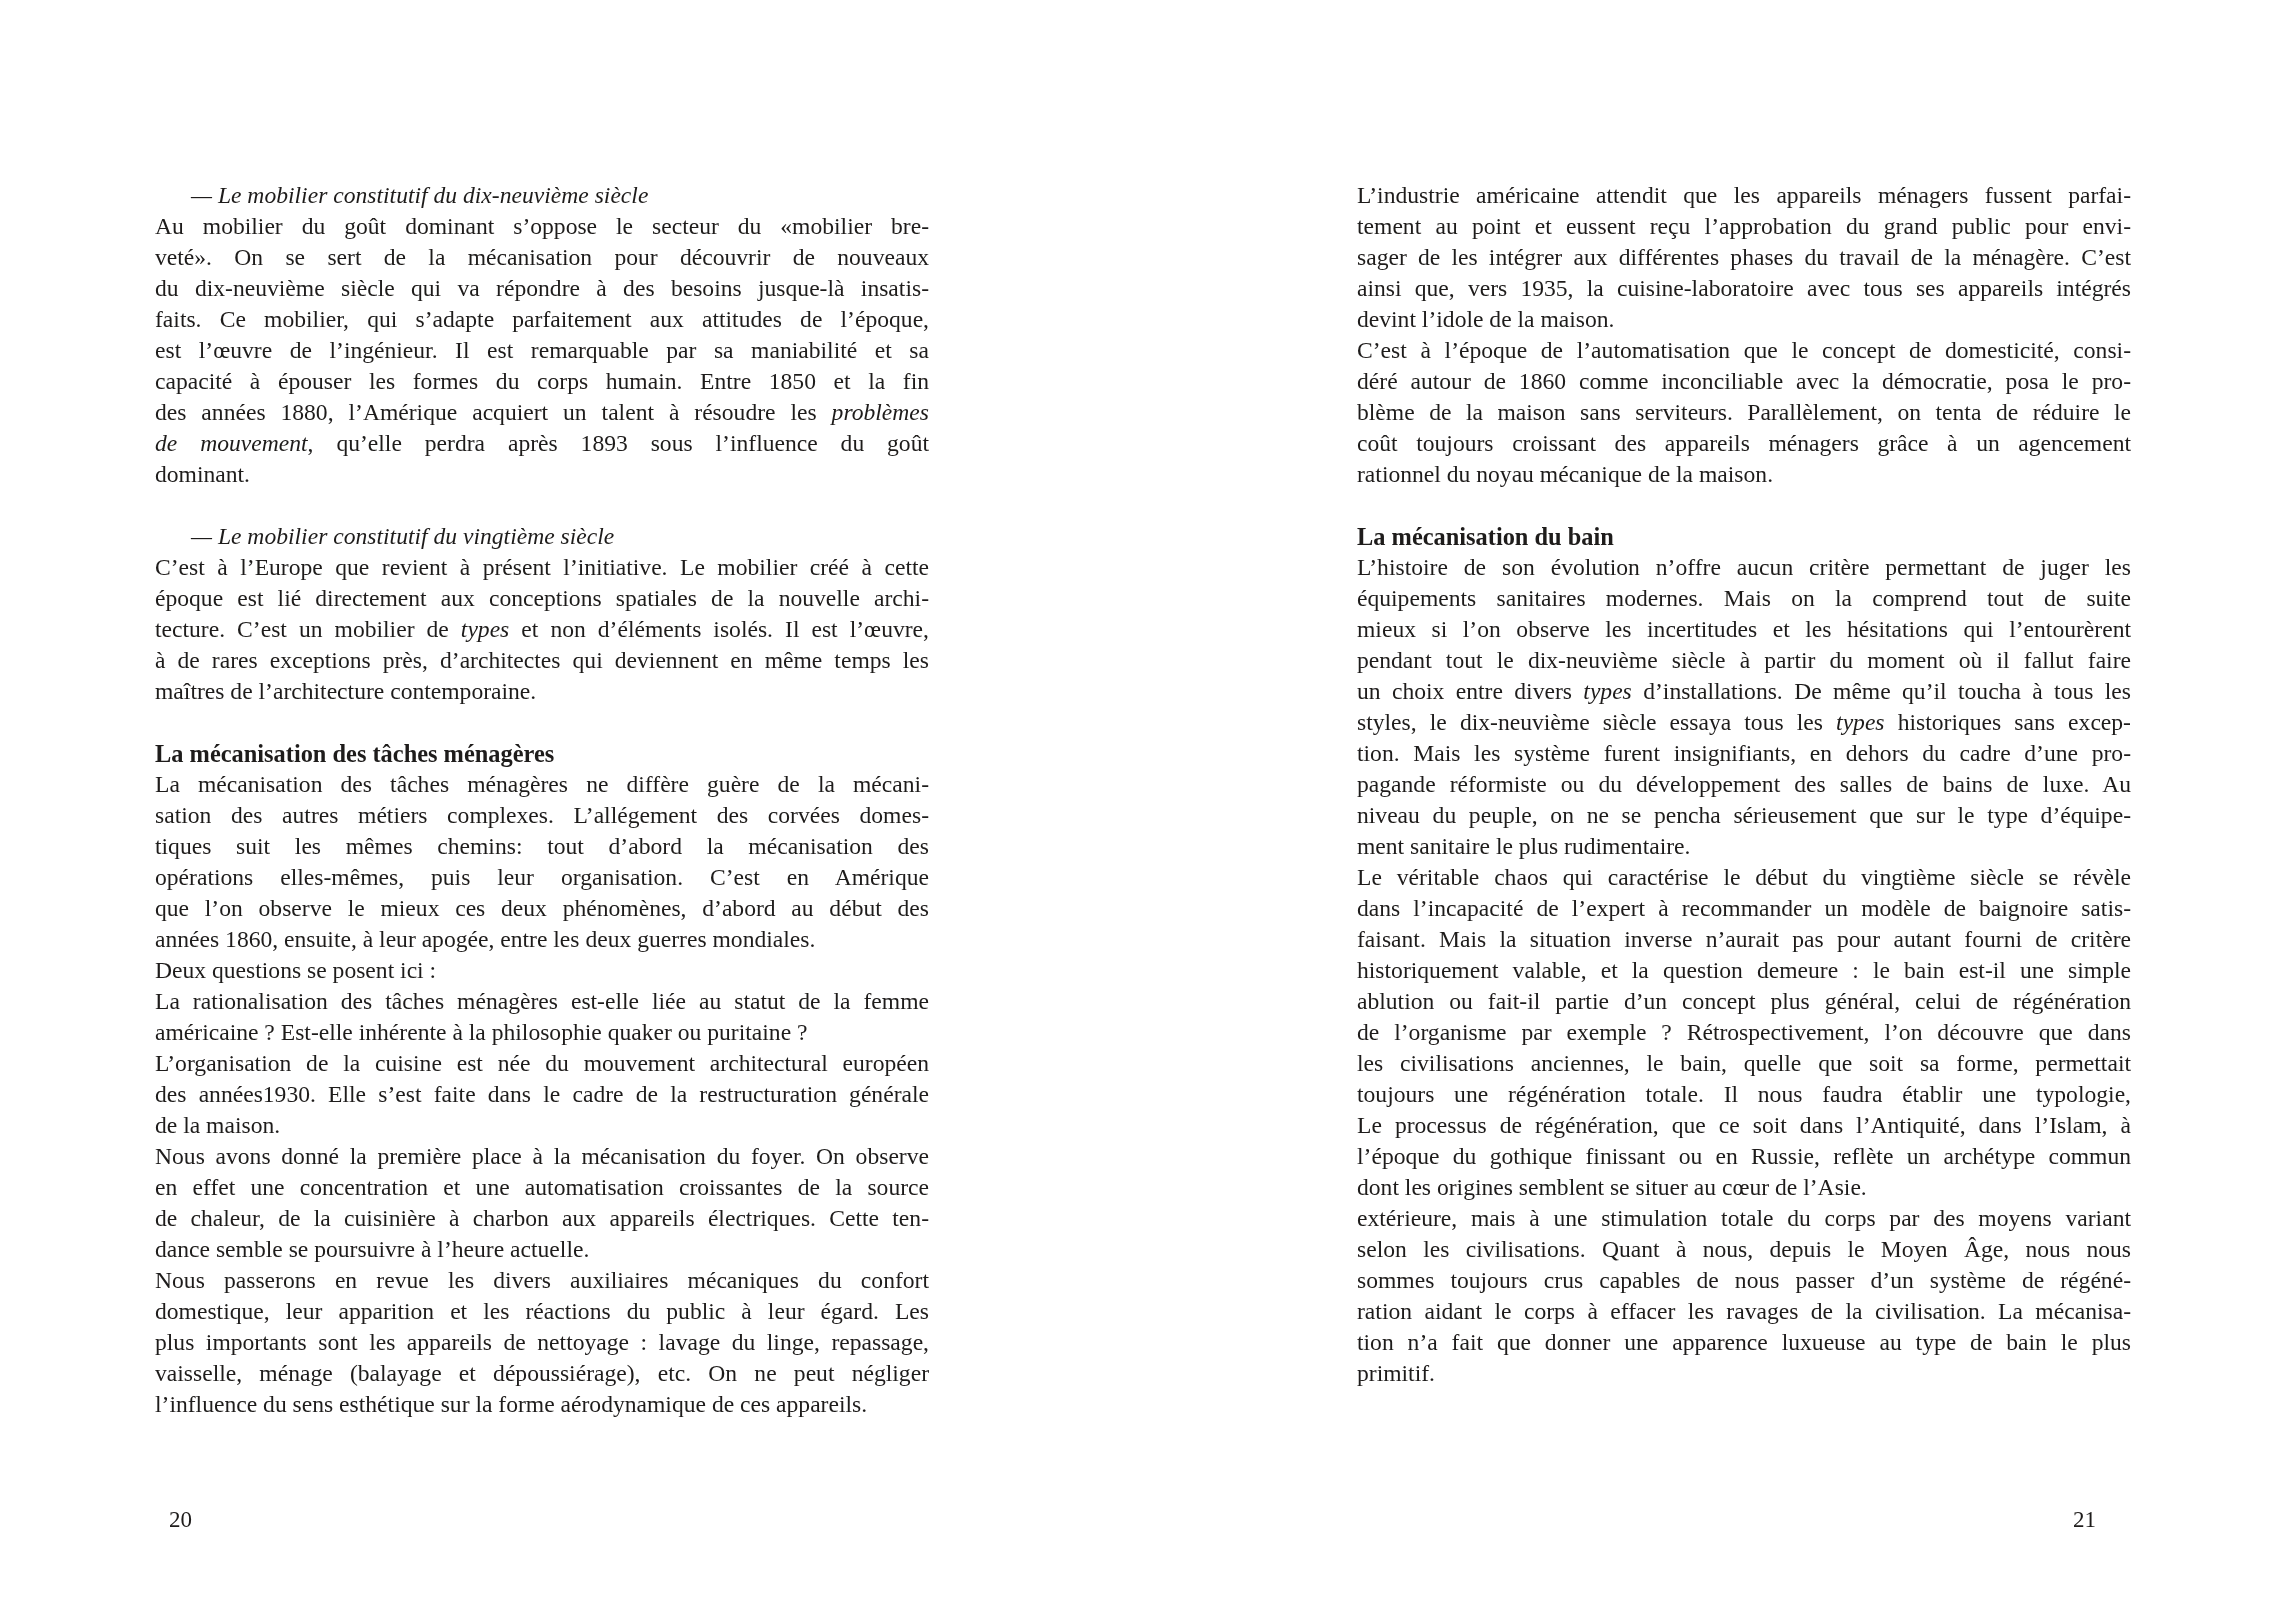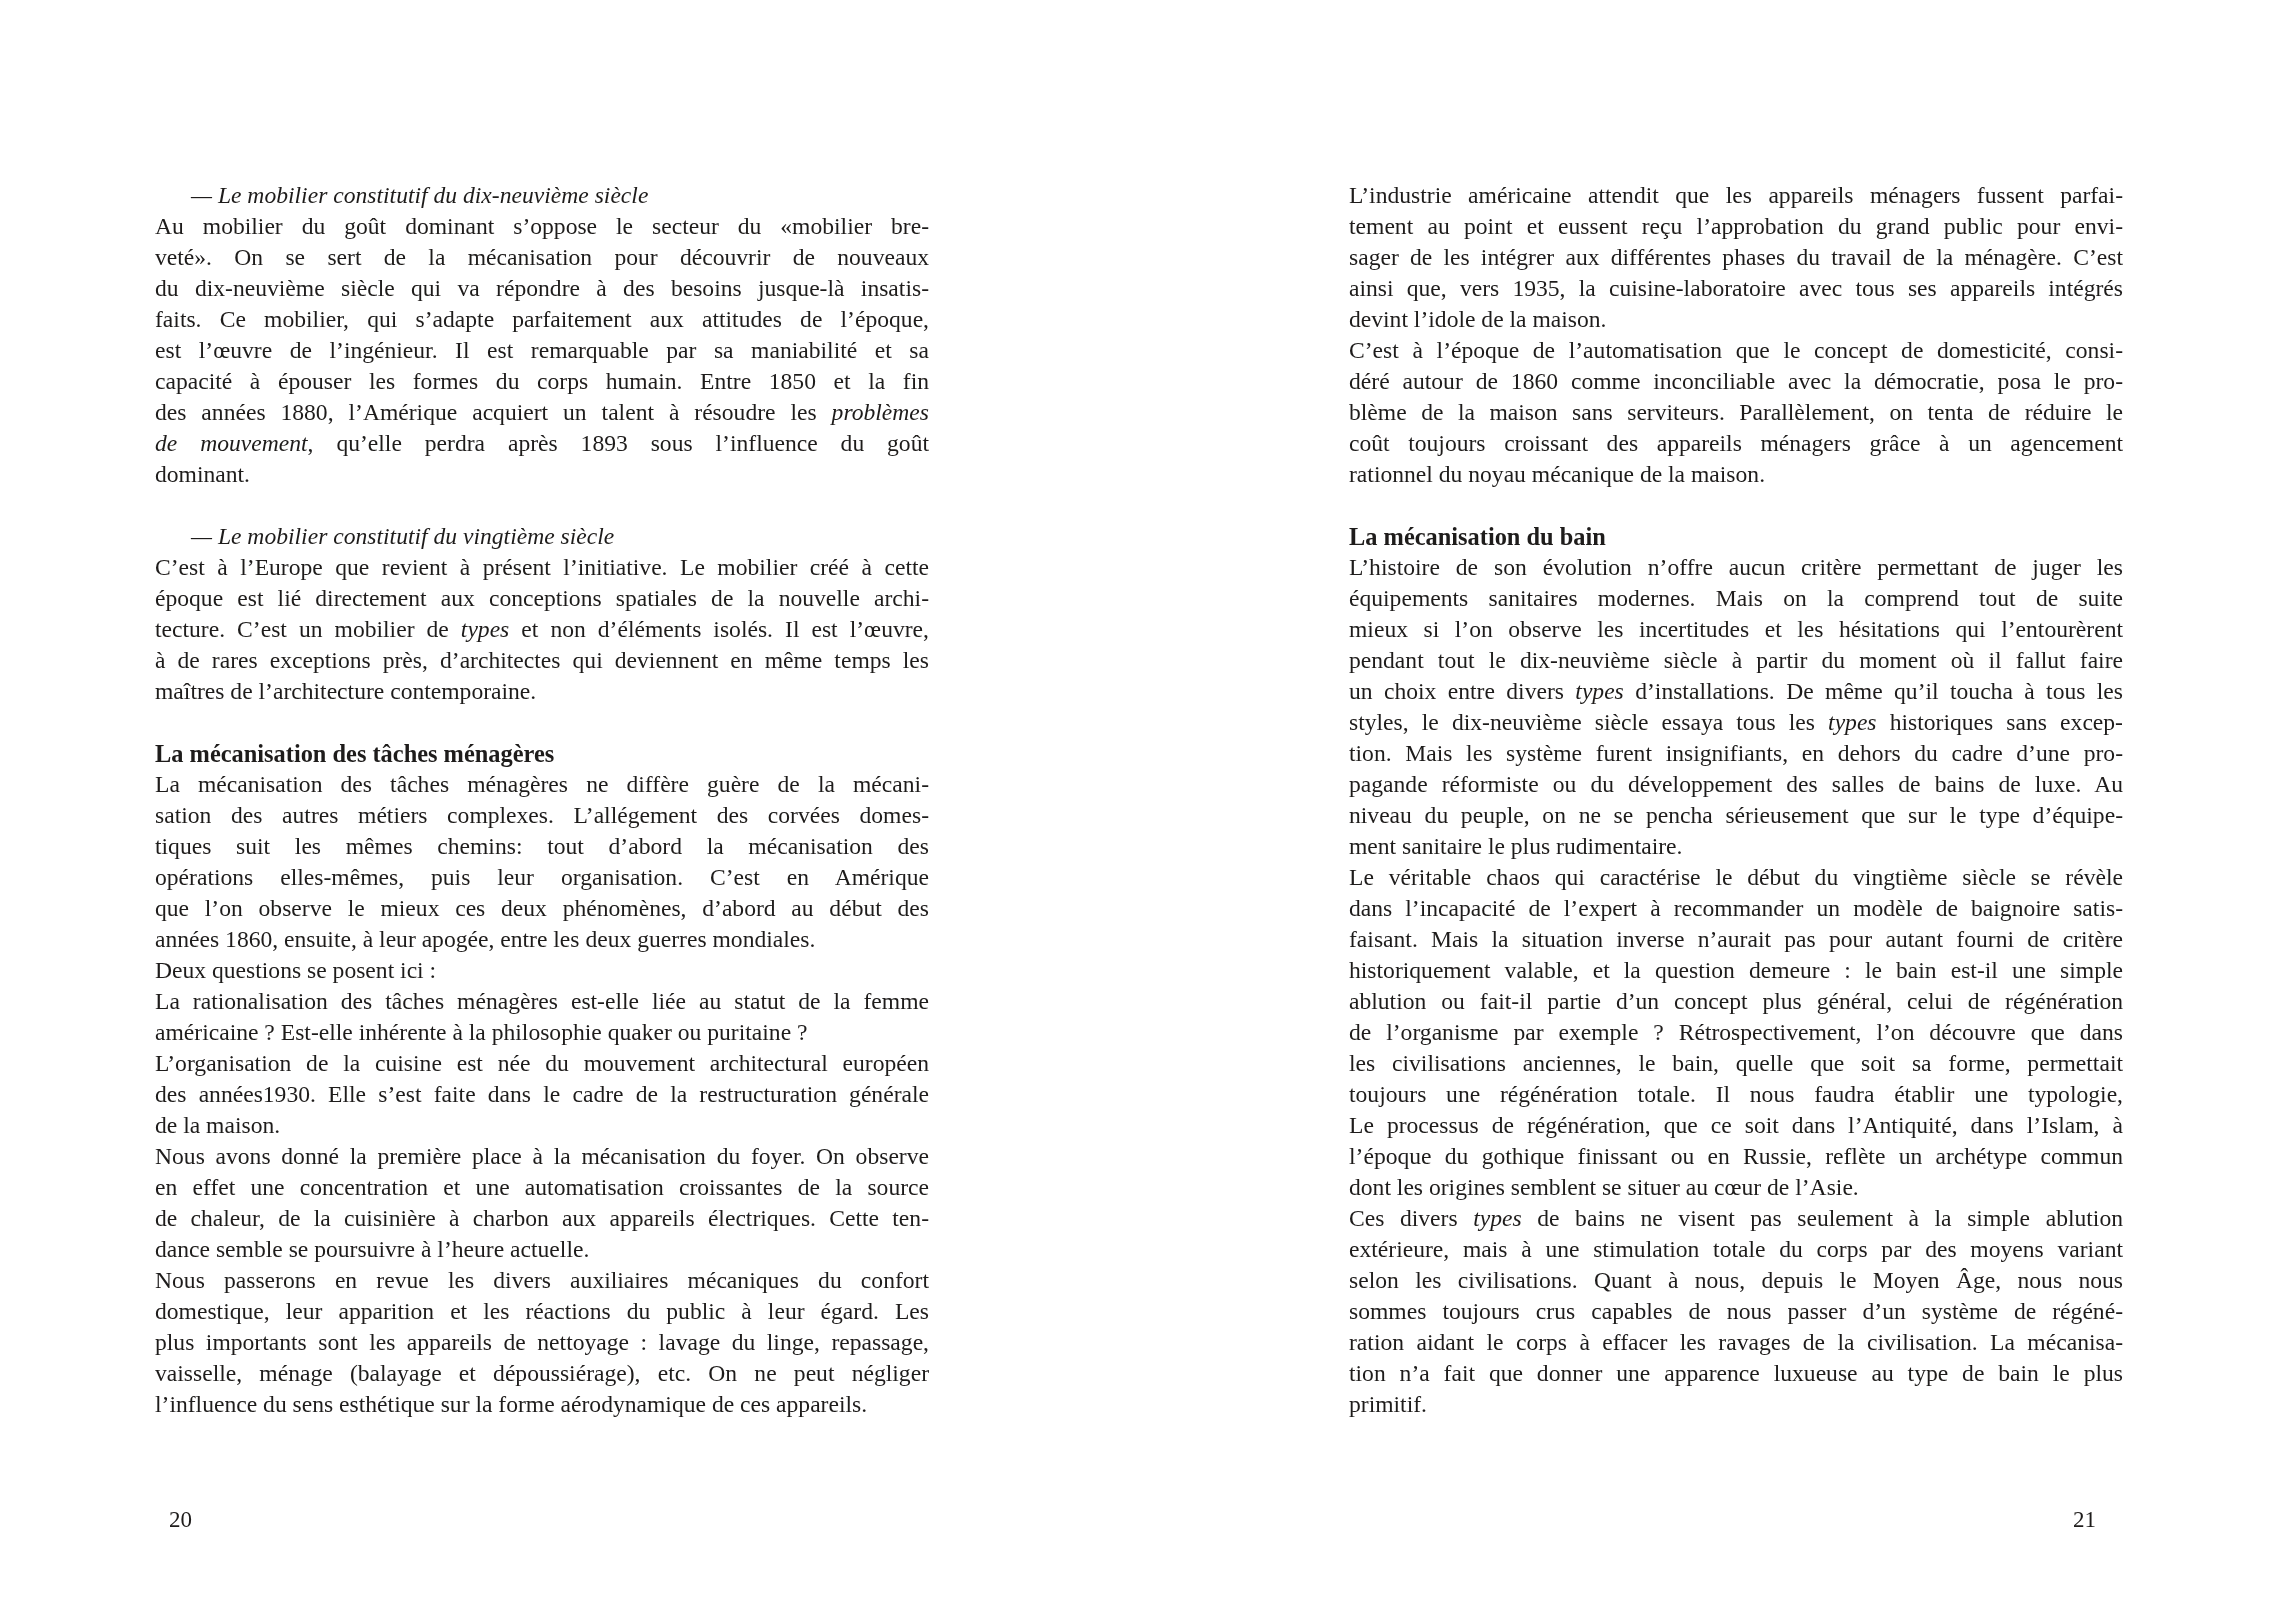--- a/index.html
+++ b/index.html
@@ -3,21 +3,21 @@
 <meta charset="utf-8">
 <style>
   html, body { margin: 0; padding: 0; background: #ffffff; }
   body { width: 2295px; height: 1621px; position: relative; overflow: hidden;
          font-family: "Liberation Serif", "DejaVu Serif", serif; color: #1e1c1b; }
   .page { position: absolute; top: 0; height: 1621px; }
   .page-left { left: 0; width: 1147px; }
   .page-right { left: 1147px; width: 1148px; }
   .col { position: absolute; width: 774px; font-size: 23.6px; line-height: 31px; }
   .page-left .col { left: 155px; top: 180px; }
-  .page-right .col { left: 202px; top: 180px; }
+  .page-right .col { left: 210px; top: 180px; }
   .line { display: block; text-align: justify; text-align-last: justify; white-space: nowrap; height: 31px; overflow: visible; }
   .line.last { text-align-last: left; }
   .line .in { display: inline-block; width: 100%; text-align: justify; text-align-last: justify; white-space: normal; }
   .line.last .in { text-align-last: left; }
   .subhead { font-style: italic; padding-left: 36px; }
   .subhead .in { text-align-last: left; }
   .heading { font-weight: bold; font-size: 24.4px; }
   .heading .in { text-align-last: left; }
   .gap { display: block; height: 31px; }
   .folio { position: absolute; font-size: 23px; top: 1507px; }
@@ -137,21 +137,20 @@
         <span class="line"><span class="in">de l’organisme par exemple ? Rétrospectivement, l’on découvre que dans</span></span>
         <span class="line"><span class="in">les civilisations anciennes, le bain, quelle que soit sa forme, permettait</span></span>
         <span class="line"><span class="in">toujours une régénération totale. Il nous faudra établir une typologie,</span></span>
       </div>
       <div>
         <span class="line"><span class="in">Le processus de régénération, que ce soit dans l’Antiquité, dans l’Islam, à</span></span>
         <span class="line"><span class="in">l’époque du gothique finissant ou en Russie, reflète un archétype commun</span></span>
         <span class="line last"><span class="in">dont les origines semblent se situer au cœur de l’Asie.</span></span>
       </div>
       <div>
-        <span class="line"><span class="in">Ces divers <i>types</i> de bains ne visent pas seulement à la simple ablution</span></span>
         <span class="line"><span class="in">extérieure, mais à une stimulation totale du corps par des moyens variant</span></span>
         <span class="line"><span class="in">selon les civilisations. Quant à nous, depuis le Moyen Âge, nous nous</span></span>
         <span class="line"><span class="in">sommes toujours crus capables de nous passer d’un système de régéné-</span></span>
         <span class="line"><span class="in">ration aidant le corps à effacer les ravages de la civilisation. La mécanisa-</span></span>
         <span class="line"><span class="in">tion n’a fait que donner une apparence luxueuse au type de bain le plus</span></span>
         <span class="line last"><span class="in">primitif.</span></span>
       </div>
     </div>
   <div class="folio">21</div>
 </div>

